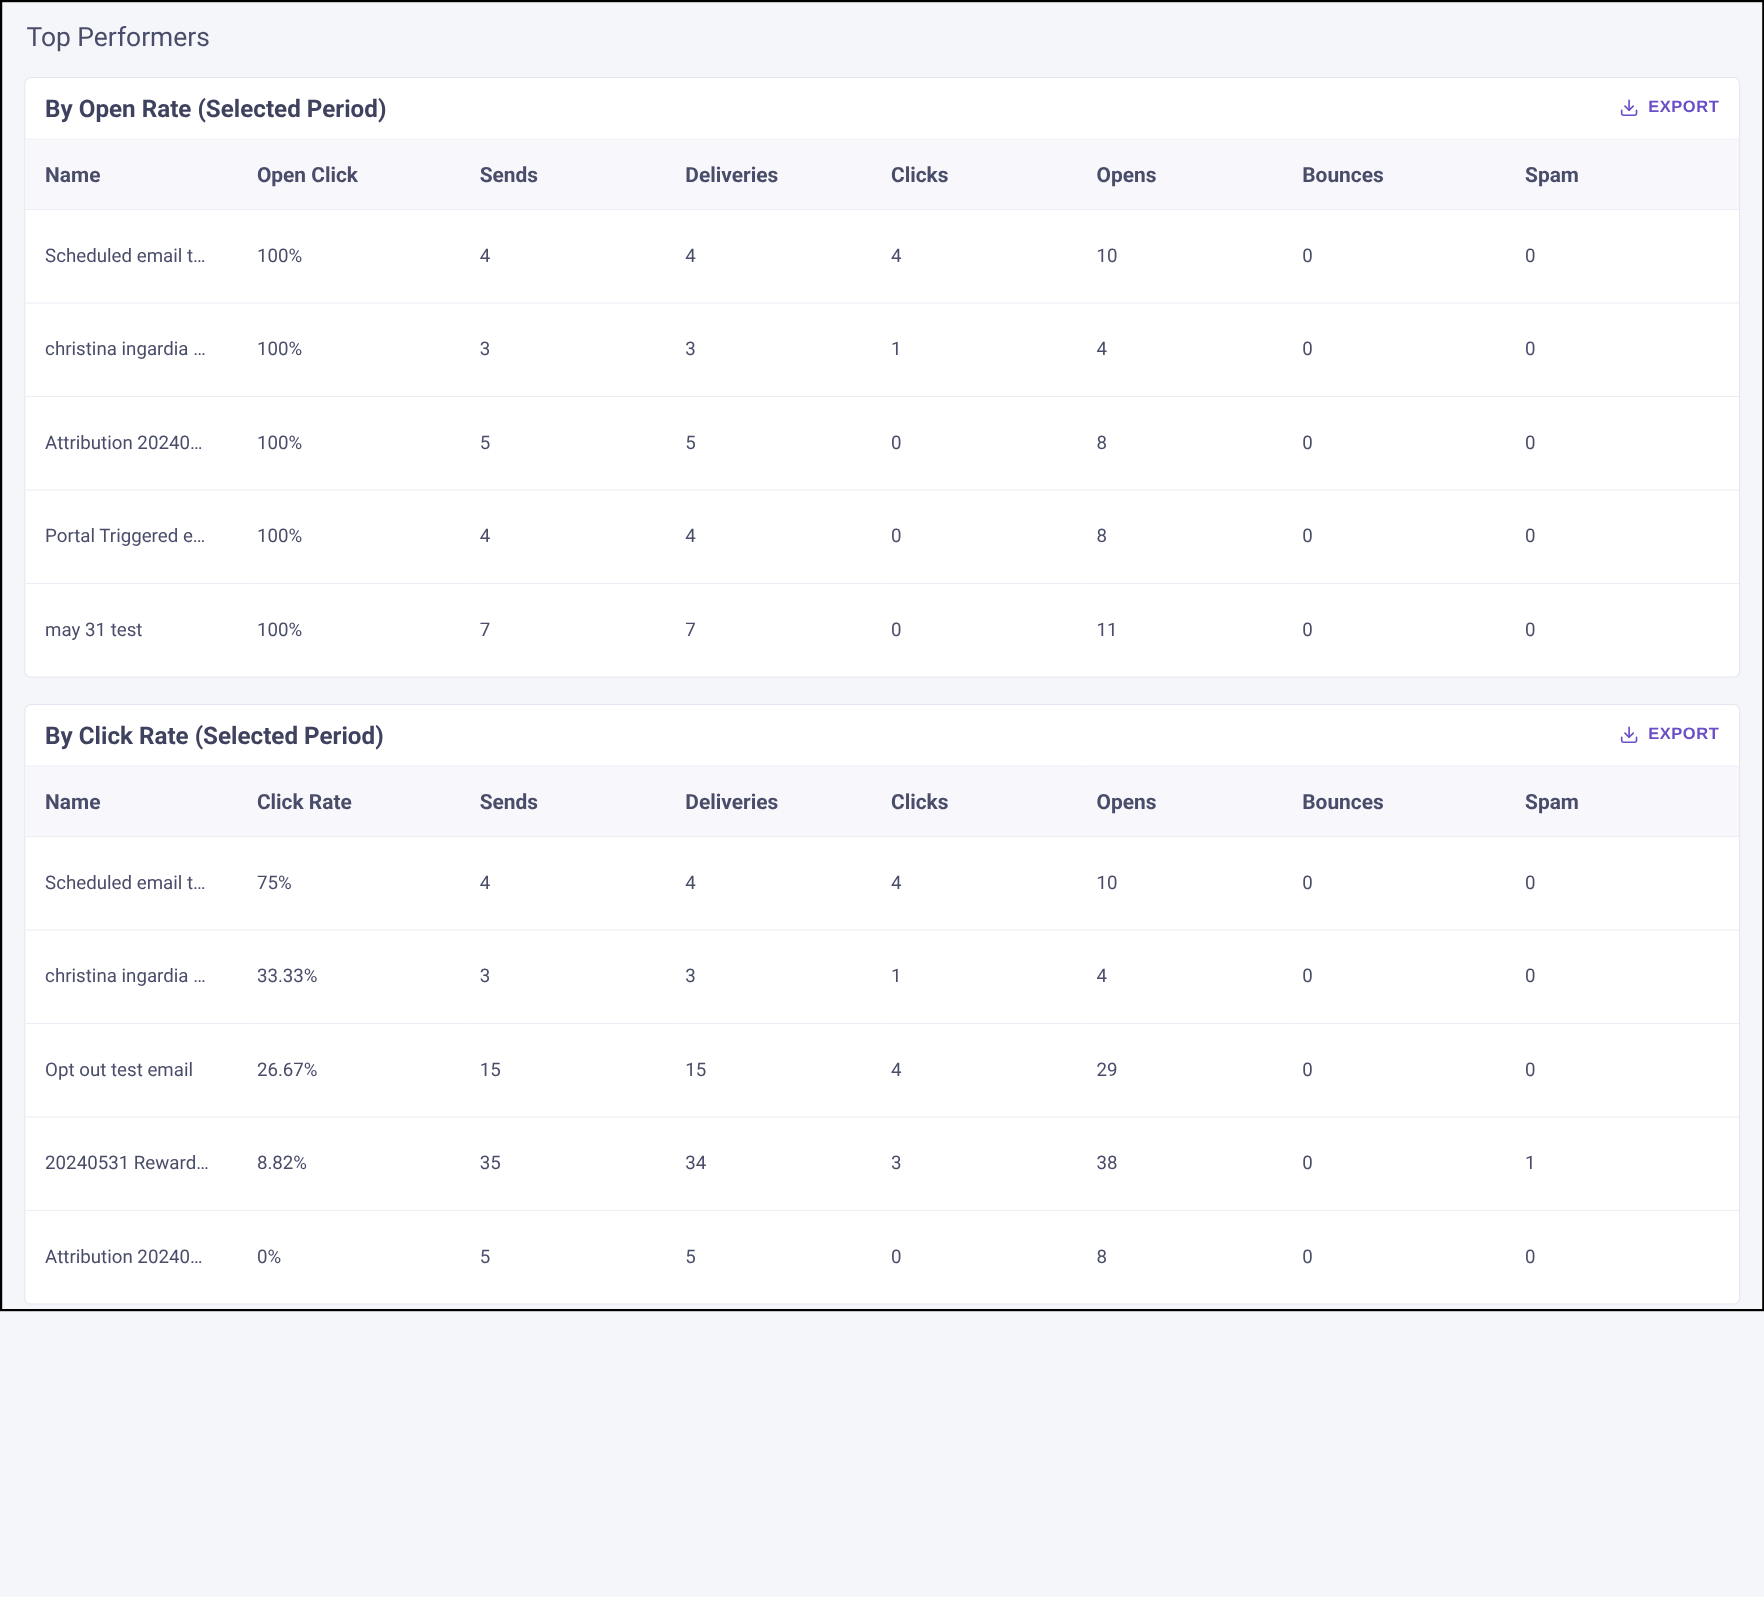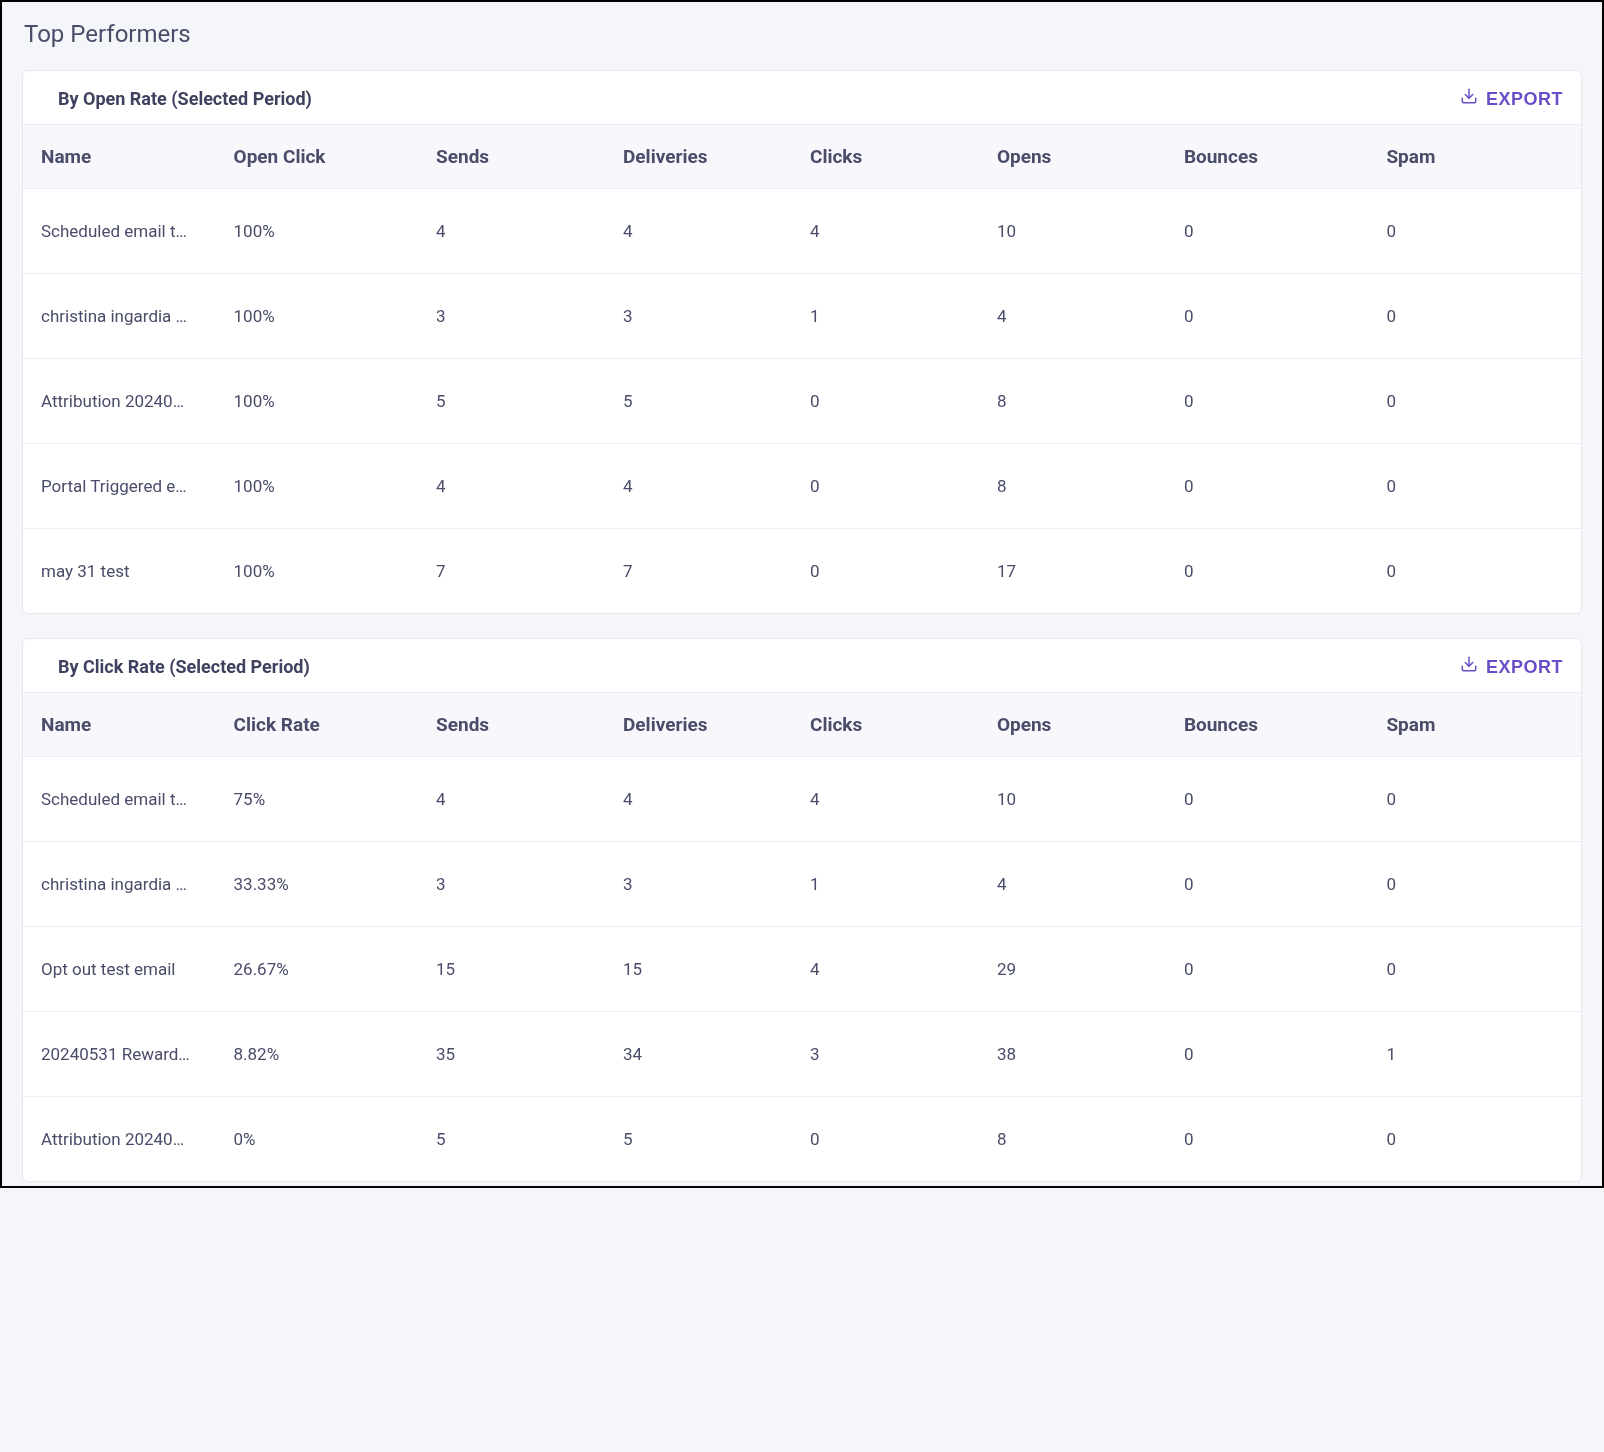--- a/index.html
+++ b/index.html
@@ -28,34 +28,33 @@
       margin: 0 20px 24px 20px;
       overflow: hidden;
     }
     .card-header {
       display: flex;
       justify-content: space-between;
       align-items: center;
       padding: 16px 18px 14px 18px;
     }
     .card-title {
-      font-size: 18px;
+      font-size: 22px;
       font-weight: 700;
       color: #3f425f;
-      margin-left: 17px;
     }
     .export-btn {
       display: inline-flex;
-      align-items: flex-end;
+      align-items: flex-start;
       gap: 8px;
       background: none;
       border: none;
       cursor: pointer;
       color: #6a4ec7;
-      font-size: 18px;
+      font-size: 15px;
       font-weight: 600;
       letter-spacing: 0.5px;
     }
     .export-btn svg {
       width: 18px;
       height: 18px;
     }
     table {
       width: 100%;
       border-collapse: collapse;
@@ -178,21 +177,21 @@
         <td>8</td>
         <td>0</td>
         <td>0</td>
       </tr>
       <tr>
         <td>may 31 test</td>
         <td>100%</td>
         <td>7</td>
         <td>7</td>
         <td>0</td>
-        <td>17</td>
+        <td>11</td>
         <td>0</td>
         <td>0</td>
       </tr>
     </tbody>
   </table>
 </div>
 
 <div class="card" style="margin-bottom:0;">
   <div class="card-header">
     <div class="card-title">By Click Rate (Selected Period)</div>

